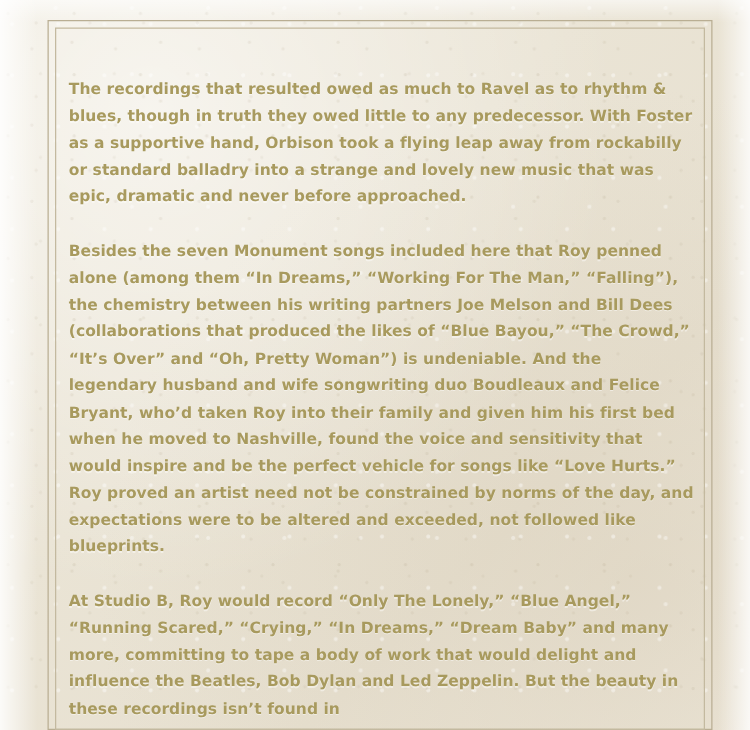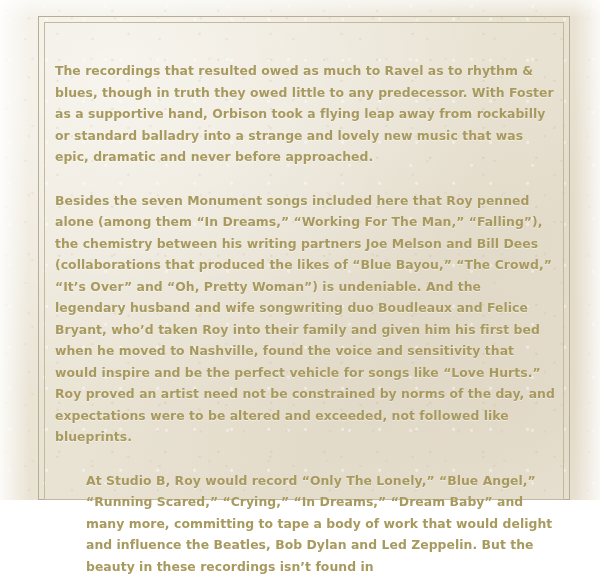--- a/index.html
+++ b/index.html
@@ -11,21 +11,21 @@
     width: 600px;
     height: 584px;
     overflow: hidden;
     font-family: "Liberation Sans", sans-serif;
   }
 
   
   .page {
     position: relative;
     width: 600px;
-    height: 500px;
+    height: 584px;
     box-sizing: border-box;
     background:
       radial-gradient(ellipse at 20% 15%, rgba(255,255,255,0.55) 0%, rgba(255,255,255,0) 55%),
       radial-gradient(ellipse at 85% 80%, rgba(214,203,181,0.45) 0%, rgba(255,255,255,0) 60%),
       linear-gradient(135deg, #efeadd 0%, #eae4d5 40%, #e7e0d0 70%, #efe9dc 100%);
   }
 
   
   .page::before {
     content: "";
@@ -89,21 +89,20 @@
     color: #a89a5e;
     font-family: "DejaVu Sans", sans-serif;
     font-weight: bold;
     font-size: 12.4px;
     line-height: 21.5px;
     letter-spacing: 0.05px;
     text-shadow: 0 1px 0 rgba(255,255,255,0.45);
   }
   p.para:last-child {
     margin-bottom: 0;
-    margin-left: 31px;
   }
 </style>
 </head>
 <body>
 
 <div class="page">
   <div class="border-outer"></div>
   <div class="border-inner"></div>
 
   <div class="content">

